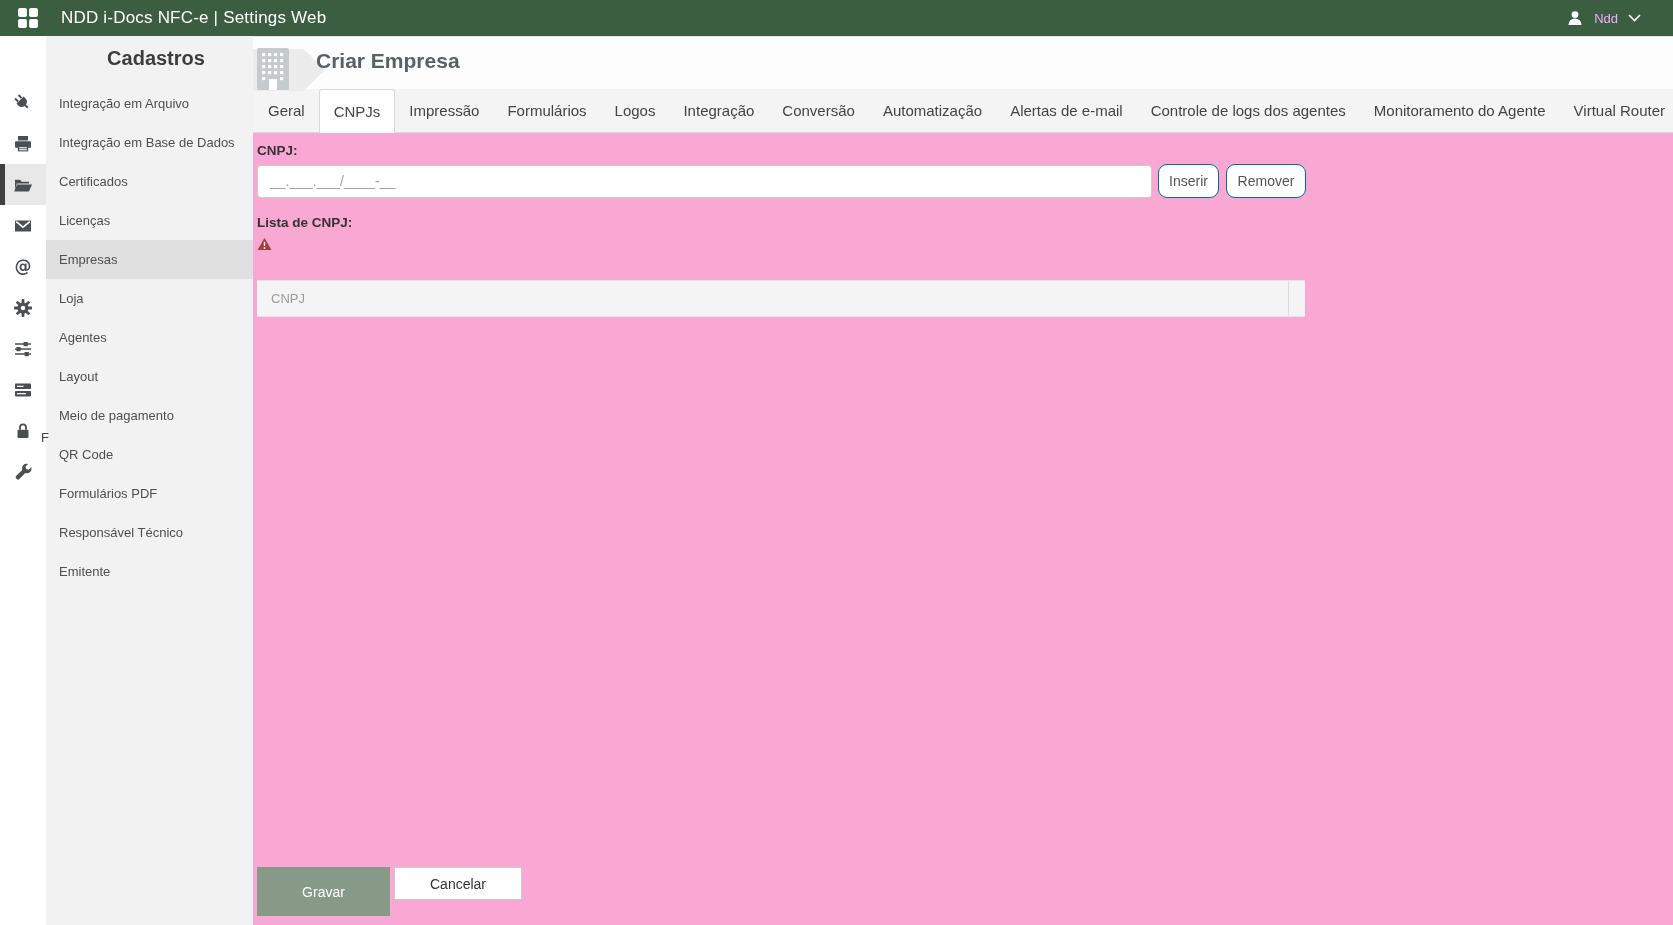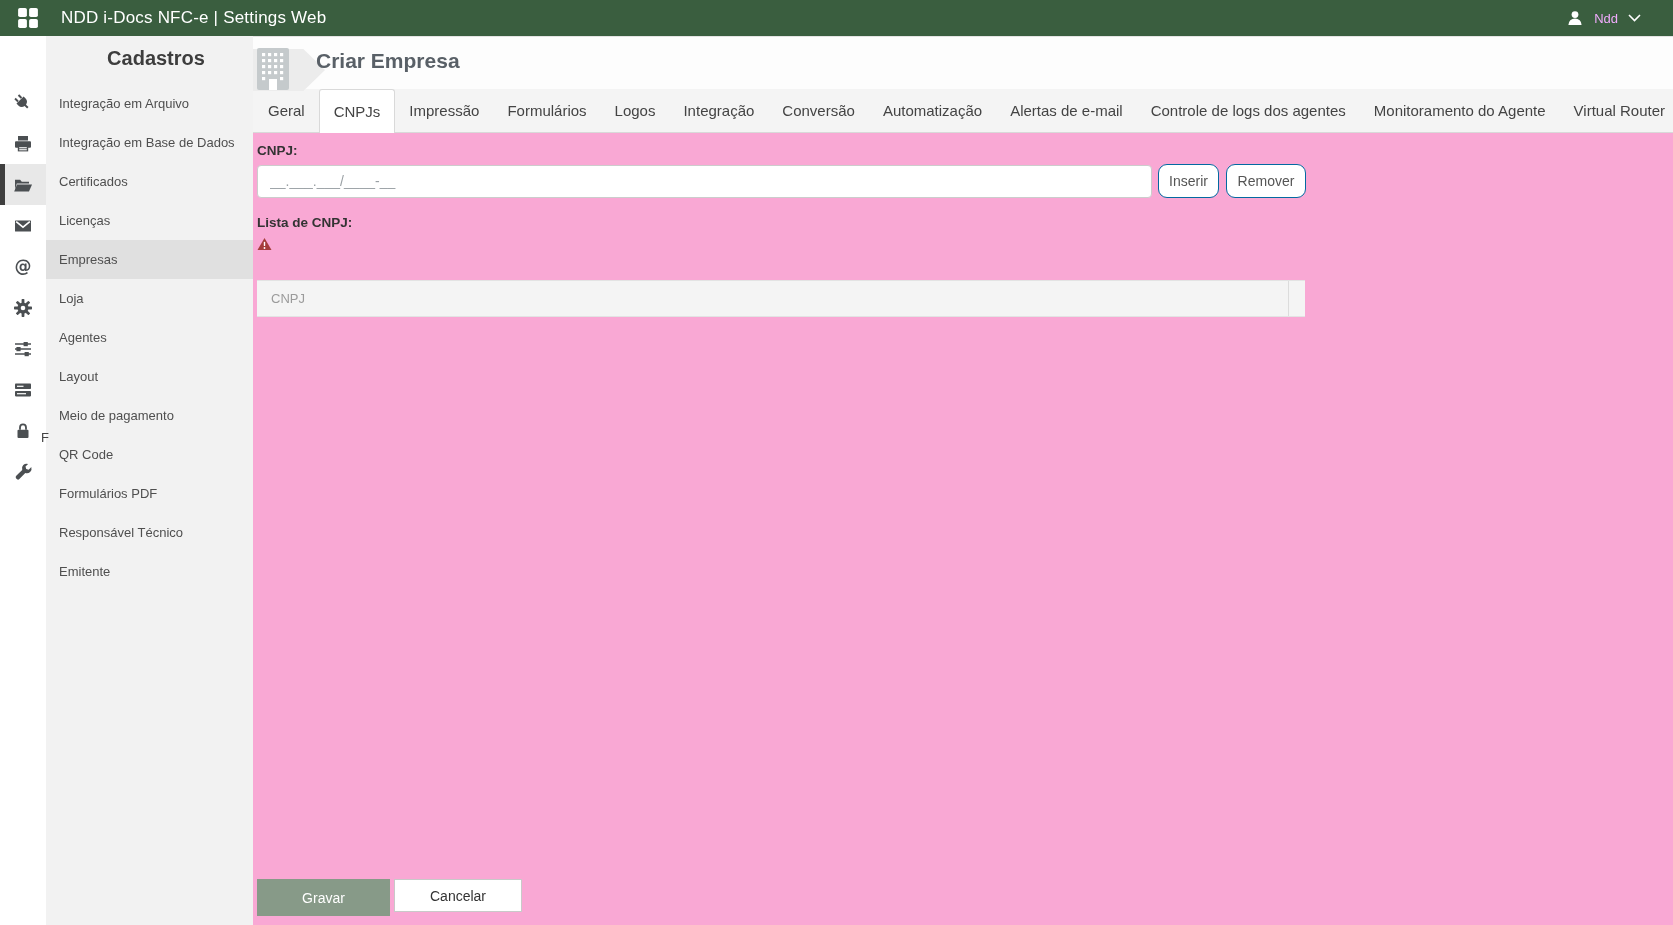--- a/index.html
+++ b/index.html
@@ -58,21 +58,21 @@
   .list-label-row { display:flex; align-items:flex-start; gap:7px; margin-top:17px;flex-direction:column; }
   .warn-icon { width:15px; height:14px; }
 
   .grid { width:1048px; margin-top:29px; }
   .grid-head { display:flex; height:37px; background:#f4f4f4; border-top:1px solid #e3e3e3; border-bottom:1px solid #e3e3e3; }
   .grid-col { flex:1; display:flex; align-items:center; padding-left:14px; font-size:13px; color:#9b9b9b; cursor:pointer; }
   .grid-scroll-col { width:17px; border-left:1px solid #dcdcdc; }
 
   .flex-spacer { flex:1; }
   .footer-row { display:flex; margin-bottom:9px; }
-  .btn-save { width:133px; height:37px; background:#879A88; color:#fff; border:1px solid #879A88; font-size:14px; cursor:pointer;
+  .btn-save { width:133px; height:49px; background:#879A88; color:#fff; border:1px solid #879A88; font-size:14px; cursor:pointer;
               font-family:"Liberation Sans","DejaVu Sans",sans-serif; }
   .btn-cancel { width:128px; height:33px; background:#fff; color:#333; border:1px solid #c9c9c9; font-size:14px; cursor:pointer;
               margin-left:4px; font-family:"Liberation Sans","DejaVu Sans",sans-serif; }
 </style>
 </head>
 <body>
 
 <header class="topbar">
   <svg class="waffle" viewBox="0 0 20 20">
     <g fill="#fff">

